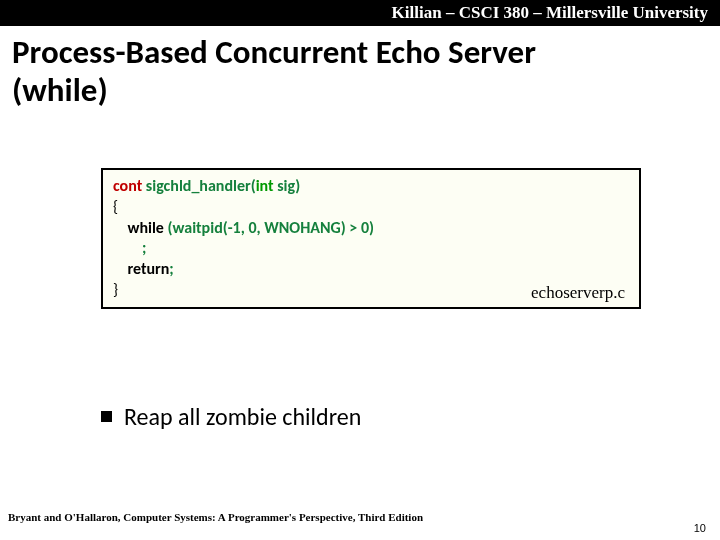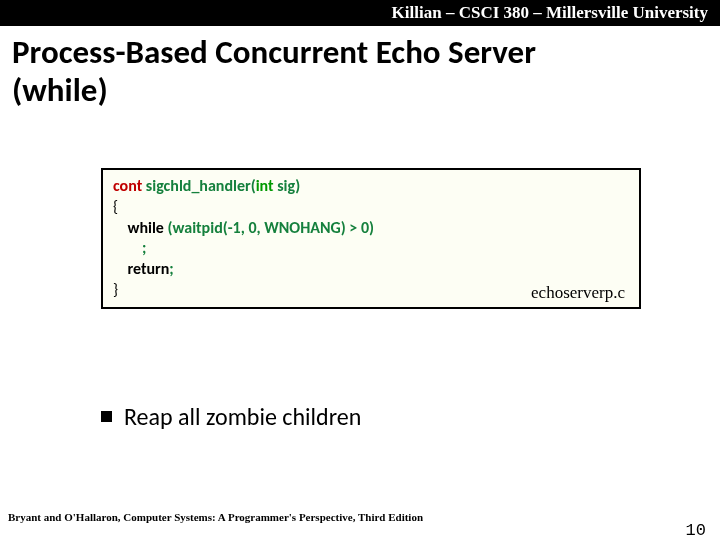--- a/index.html
+++ b/index.html
@@ -85,23 +85,23 @@
     left: 8px;
     bottom: 17px;
     font-family: Liberation Serif, serif;
     font-size: 11px;
     font-weight: bold;
     color: #000000;
   }
   .footer-right {
     position: absolute;
     right: 14px;
-    bottom: 0;
-    font-family: Liberation Mono, monospace;
-    font-size: 17px;
+    bottom: 6px;
+    font-family: Liberation Sans, sans-serif;
+    font-size: 11px;
     color: #000000;
   }
 </style>
 </head>
 <body>
 
 <div class="topbar">
   <span>Killian – CSCI 380 – Millersville University</span>
 </div>
 

